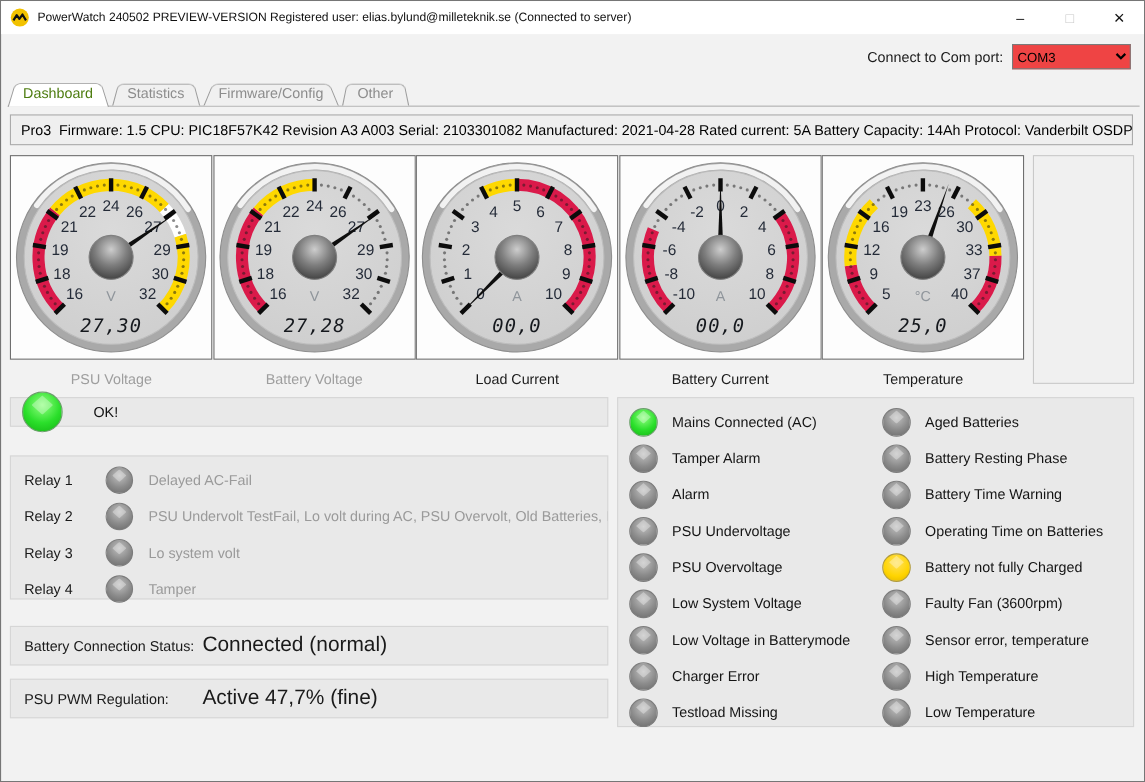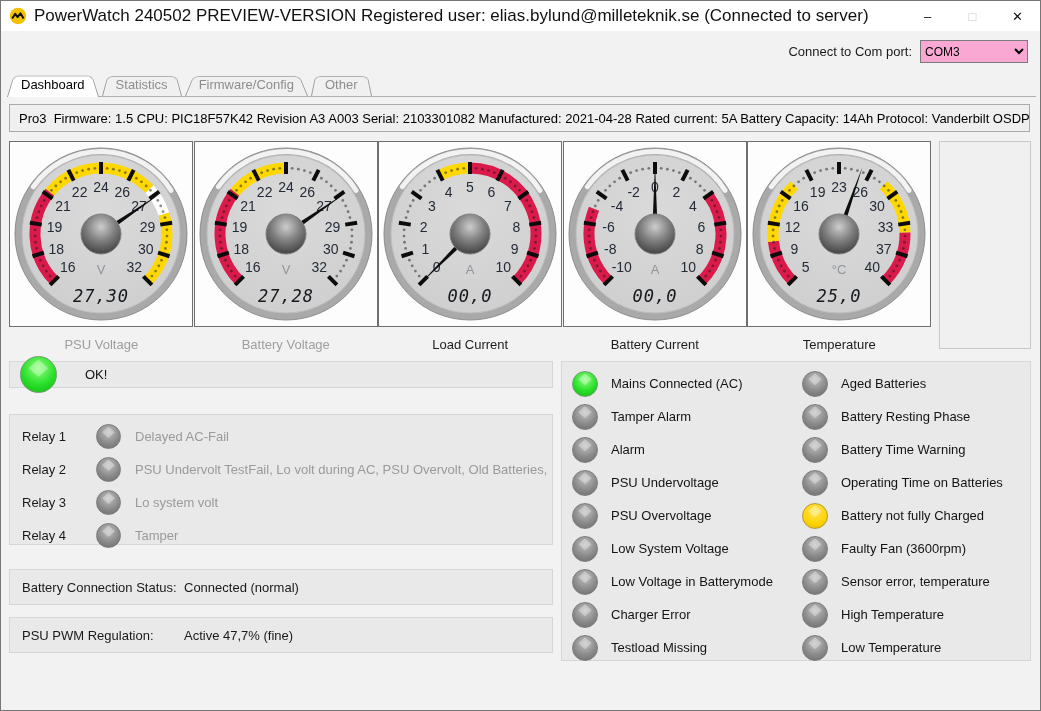--- a/index.html
+++ b/index.html
@@ -4,37 +4,37 @@
 <style>
   html,body{margin:0;padding:0;background:#dcdcdc;}
   *{box-sizing:border-box;}
   .window{
     position:relative;width:1041px;height:711px;background:#f2f2f2;
     border:1px solid #767676;font-family:"Liberation Sans",sans-serif;overflow:hidden;
   }
   
   .titlebar{position:absolute;top:0;left:0;right:0;height:30px;background:#ffffff;display:flex;align-items:center;}
   .app-icon{width:18px;height:18px;margin-left:8px;flex:0 0 auto;}
-  .title-text{margin-left:7px;font-size:17px;color:#111;white-space:nowrap;}
+  .title-text{margin-left:7px;font-size:11px;color:#111;white-space:nowrap;}
   .win-controls{margin-left:auto;display:flex;height:30px;}
   .win-btn{width:45px;height:30px;display:flex;align-items:center;justify-content:center;font-size:13px;color:#111;}
   .win-btn.disabled{color:#c9c9c9;}
   
   .comport{position:absolute;top:39px;right:12px;display:flex;align-items:center;gap:8px;}
   .comport-label{font-size:13px;color:#1a1a1a;}
-  .comport select{width:108px;height:23px;font-size:12px;font-family:"Liberation Sans",sans-serif;border:1px solid #7a7a7a;background:#f9a8d4;}
+  .comport select{width:108px;height:23px;font-size:12px;font-family:"Liberation Sans",sans-serif;border:1px solid #7a7a7a;background:#ef4444;}
   
   .tabbar{position:absolute;top:71px;left:6px;display:flex;align-items:flex-end;z-index:3;}
   .tab{position:relative;height:23px;padding:0 14px;display:flex;align-items:center;margin-right:3px;}
   .tab::before{content:"";position:absolute;inset:0;background:#f0f0f0;border:1px solid #9c9c9c;border-bottom:none;
     border-radius:6px 6px 0 0;transform:perspective(9px) rotateX(3.5deg);transform-origin:bottom;}
   .tab .tab-label{position:relative;font-size:13px;color:#8d8d8d;white-space:nowrap;}
   .tab.active{height:25px;margin-bottom:-1px;z-index:4;}
   .tab.active::before{background:#ffffff;}
-  .tab.active .tab-label{color:#000000;}
+  .tab.active .tab-label{color:#4d7c0f;}
   .tabline{position:absolute;top:95px;left:6px;width:1029px;border-top:1px solid #b0b0b0;z-index:1;}
   
   .infobar{position:absolute;left:8px;top:103px;width:1021px;height:28px;background:#efefef;border:1px solid #ababab;
     display:flex;align-items:center;padding:0 9px;font-size:13px;color:#000;white-space:pre;overflow:hidden;}
   
   .gauge-row{position:absolute;left:8px;top:140px;display:flex;}
   .gauge-cell{width:184px;height:186px;border:1px solid #6f6f6f;background:#fdfdfd;display:flex;align-items:center;justify-content:center;}
   .gauge-cell + .gauge-cell{margin-left:0.5px;}
   .side-panel{position:absolute;left:938px;top:140px;width:92px;height:208px;background:#f0f0f0;border:1px solid #c9c9c9;}
   .caption-row{position:absolute;left:8px;top:336px;display:flex;}
@@ -43,21 +43,21 @@
   
   .panel{position:absolute;background:#e9e9e9;border:1px solid #d6d6d6;}
   .ok-panel{left:8px;top:360px;width:544px;height:27px;display:flex;align-items:center;}
   .ok-label{margin-left:28px;font-size:13px;color:#111;}
   .relay-panel{left:8px;top:413px;width:544px;height:131px;padding:5px 0 0 12px;}
   .relay-row{height:33px;display:flex;align-items:center;}
   .relay-name{width:52px;font-size:13px;color:#1a1a1a;flex:0 0 auto;}
   .relay-desc{margin-left:14px;font-size:13px;color:#9a9a9a;white-space:nowrap;overflow:hidden;}
   .kv-panel{left:8px;width:544px;height:36px;display:flex;align-items:center;padding-left:12px;}
   .kv-label{font-size:13px;color:#1a1a1a;width:162px;flex:0 0 auto;}
-  .kv-value{font-size:13px;color:#1a1a1a;}
+  .kv-value{font-size:19px;color:#1a1a1a;}
   .battery-panel{top:568px;}
   .pwm-panel{top:616px;}
   .indicator-panel{left:560px;top:360px;width:470px;height:300px;padding-left:24px;}
   .indicator-col{position:absolute;top:5px;}
   .indicator-col.c1{left:10px;width:225px;}
   .indicator-col.c2{left:240px;width:225px;}
   .indicator-row{height:33px;display:flex;align-items:center;gap:13px;}
   .indicator-label{font-size:13px;color:#141414;white-space:nowrap;}
   
   .led{position:relative;border-radius:50%;flex:0 0 auto;display:inline-block;}

